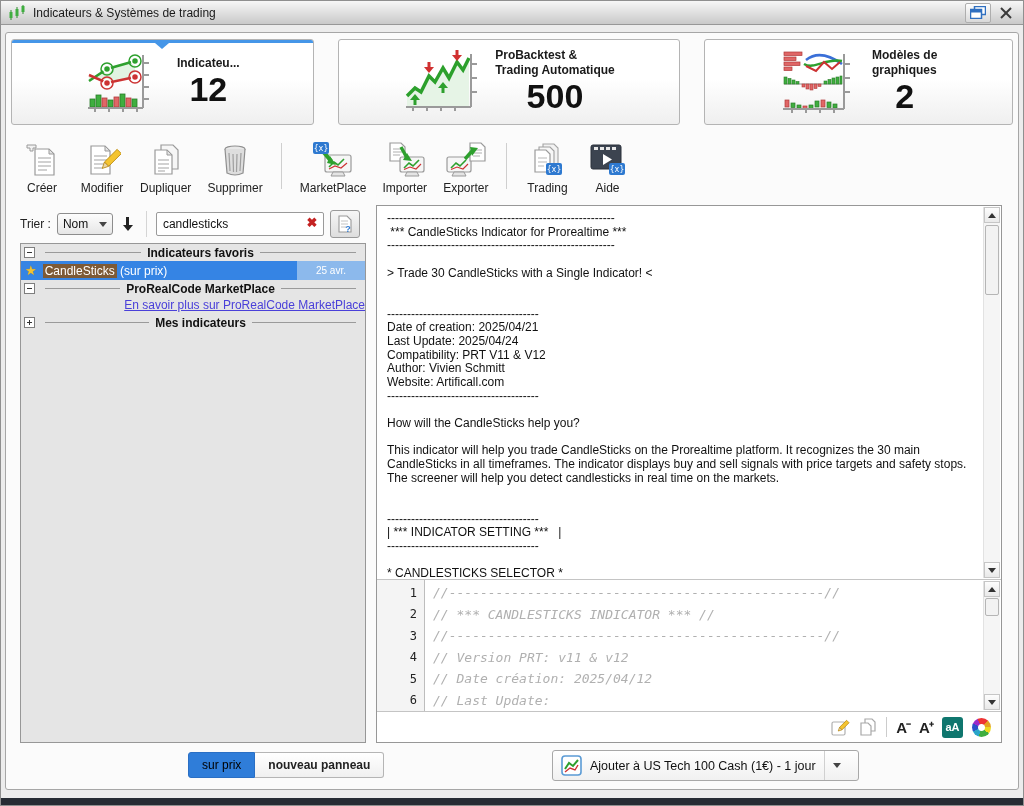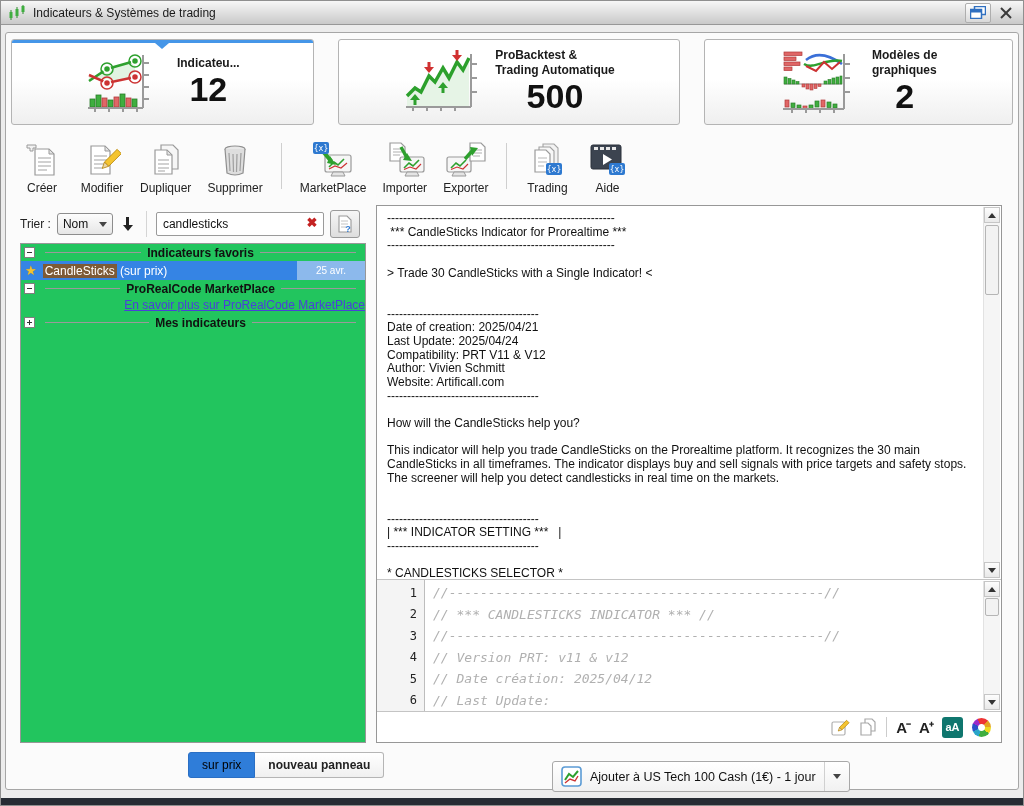--- a/index.html
+++ b/index.html
@@ -47,21 +47,21 @@
   .arrow-stem { width:3px; height:8px; background:#222; }
   .arrow-head { width:0; height:0; border-left:5px solid transparent; border-right:5px solid transparent; border-top:6px solid #222; }
   .vsep { width:1px; height:26px; background:#d5d5d5; margin:0 3px; }
   .search-box { position:relative; width:168px; height:24px; }
   .search-box input { width:100%; height:100%; border:1px solid #9a9a9a; border-radius:2px; padding:0 22px 0 6px; font-size:12px; font-family:"Liberation Sans", sans-serif; color:#111; }
   .clear-x { position:absolute; right:4px; top:3px; width:16px; height:16px; cursor:pointer; color:#c42222; font-size:13px; font-weight:bold; line-height:16px; text-align:center; }
   .clear-x::before { content:"✖"; }
   .help-btn { width:30px; height:28px; border:1px solid #9a9a9a; border-radius:3px; background:linear-gradient(#f6f6f6,#dedede); display:flex; align-items:center; justify-content:center; cursor:pointer; }
 
   
-  .listbox { flex:1; border:1px solid #979797; background:#22c55e; overflow:hidden; font-size:12px; }
+  .listbox { flex:1; border:1px solid #979797; background:#e5e5e5; overflow:hidden; font-size:12px; }
   .group-head { display:flex; align-items:center; height:17px; padding:0 3px; }
   .pm { width:11px; height:11px; border:1px solid #7e7e7e; background:#fff; position:relative; margin-right:4px; cursor:pointer; flex:none; }
   .pm::before { content:""; position:absolute; left:2px; right:2px; top:4px; height:1px; background:#333; }
   .pm.plus::after { content:""; position:absolute; top:2px; bottom:2px; left:4px; width:1px; background:#333; }
   .gline { flex:1; height:1px; background:#9a9a9a; margin:0 6px; }
   .gtext { font-weight:bold; color:#111; white-space:nowrap; }
   .list-row { height:19px; display:flex; align-items:center; padding:0 0 0 4px; cursor:pointer; }
   .list-row.selected { background:#3584e4; color:#fff; }
   .star { color:#f2c233; font-size:13px; margin-right:6px; text-shadow:0 0 1px #a8821e; }
   .star::before { content:"★"; }
@@ -98,21 +98,21 @@
   .fa-invert { width:21px; height:21px; background:#0f766e; color:#fff; border-radius:3px; font-size:11px; font-weight:bold; display:flex; align-items:center; justify-content:center; }
   .color-wheel { width:19px; height:19px; border-radius:50%; background:
       radial-gradient(circle at center, #ffffff 0 3px, rgba(255,255,255,0) 4px),
       conic-gradient(#e33 0 12%, #e3a020 12% 24%, #ecd91f 24% 36%, #3fae3f 36% 55%, #2aa5c9 55% 68%, #2b52c9 68% 82%, #9b2bc9 82% 93%, #e33 93%); }
 
   
   .bottom-bar { position:relative; height:46px; flex:none; }
   .toggle-group { position:absolute; left:182px; top:9px; display:flex; }
   .tg-left { background:#2f7dd9; border:1px solid #2a6fc4; color:#000000; font-size:12px; padding:5px 13px; border-radius:3px 0 0 3px; cursor:pointer; }
   .tg-right { background:linear-gradient(#ffffff,#f0f0f0); border:1px solid #b5b5b5; border-left:none; color:#222; font-size:12px; font-weight:bold; padding:5px 13px; border-radius:0 3px 3px 0; cursor:pointer; }
-  .add-dropdown { position:absolute; left:546px; top:18px; height:31px; display:flex; align-items:center; gap:8px; padding:0 8px 0 8px; background:linear-gradient(#ffffff,#f1f1f1); border:1px solid #a8a8a8; border-radius:3px; cursor:pointer; }
+  .add-dropdown { position:absolute; left:546px; top:7px; height:31px; display:flex; align-items:center; gap:8px; padding:0 17px 0 8px; background:linear-gradient(#ffffff,#f1f1f1); border:1px solid #a8a8a8; border-radius:3px; cursor:pointer; }
   .dd-label { font-size:12.5px; color:#111; white-space:nowrap; }
   .dd-chev { border-left:1px solid #d0d0d0; align-self:stretch; display:flex; align-items:center; padding-left:8px; }
 </style>
 </head>
 <body>
 
 <div class="window">
 
   <div class="titlebar">
     <svg width="20" height="18" viewBox="0 0 20 18">

